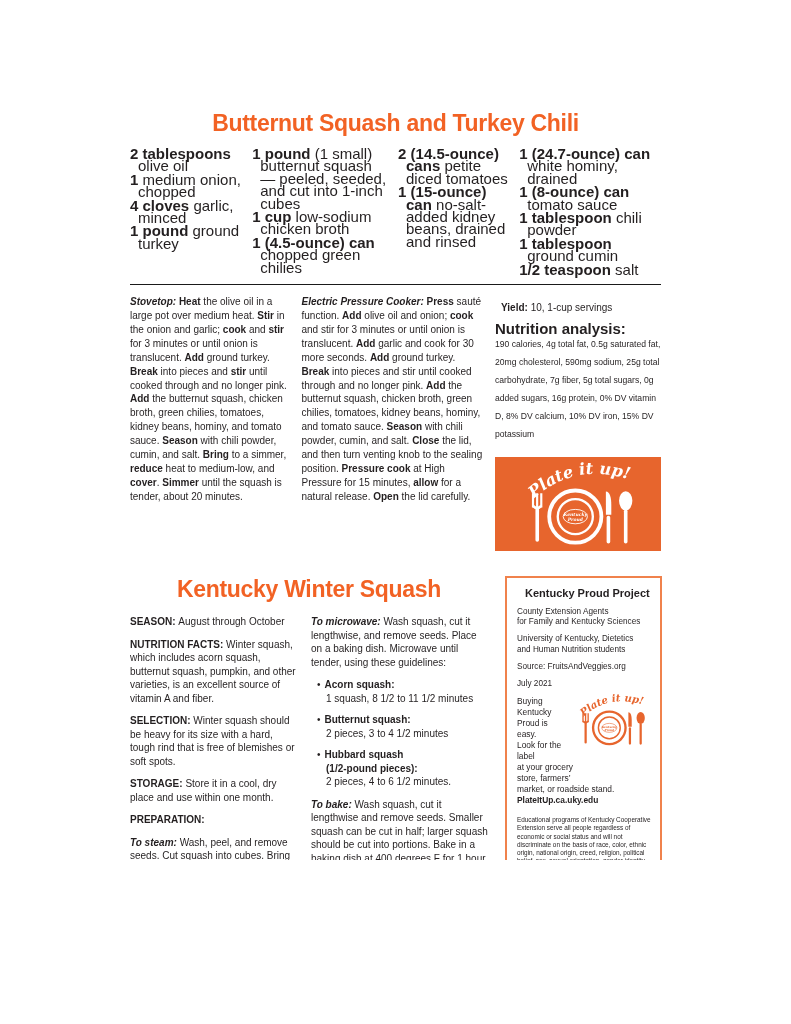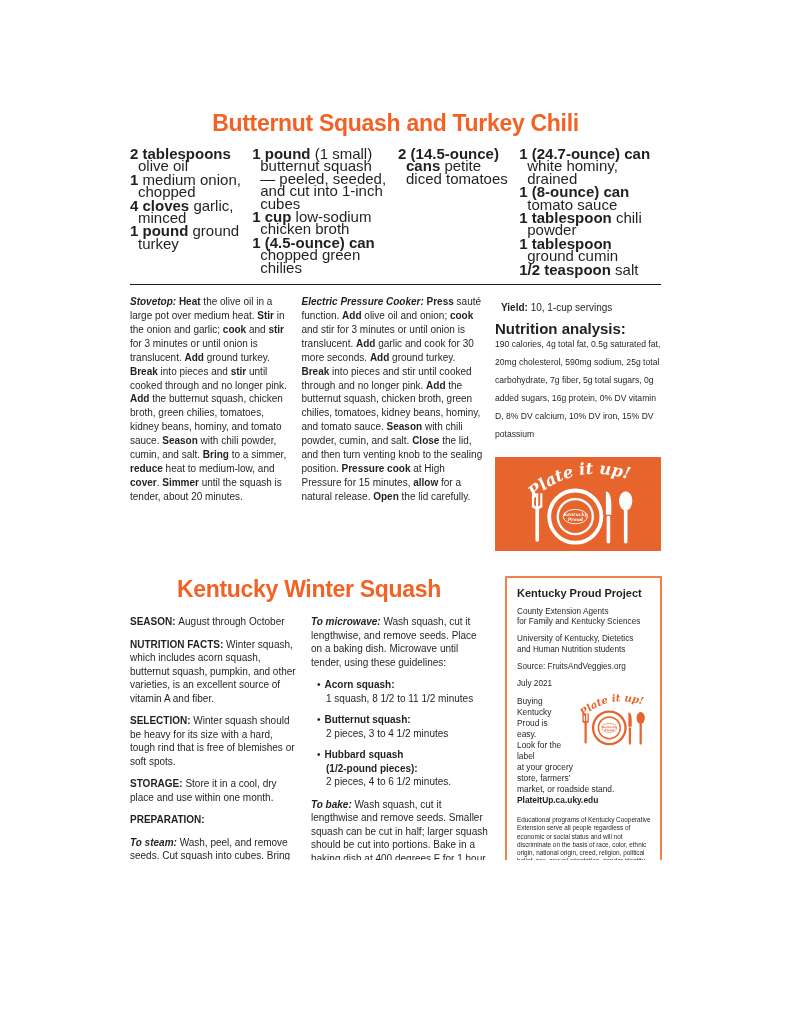--- a/index.html
+++ b/index.html
@@ -47,21 +47,21 @@
   .squash-cols{display:flex;margin-top:12px;}
   .sq-col{font-size:10px;line-height:13.5px;}
   .sq-col.left{width:167px;margin-right:14px;}
   .sq-col.mid{width:177px;}
   .sq-p{margin:0 0 9px 0;}
   .sq-bullets{list-style:none;margin:0 0 9px 0;padding:0 0 0 6px;}
   .sq-bullets li{margin:0 0 8px 0;padding-left:9px;text-indent:-9px;white-space:pre-line;}
   .sq-bullets li::before{content:"\2022";margin-right:4px;}
   .sidebar{position:absolute;left:375px;top:0;width:157px;height:339px;border:2px solid var(--border);
            box-sizing:border-box;padding:9px 9px 8px 10px;background:#fff;}
-  .side-title{margin:0 0 8px 0;font-size:11px;font-weight:bold;}
+  .side-title{margin:0 0 8px 8px;font-size:11px;font-weight:bold;}
   .side-p{margin:0 0 7px 0;font-size:8.2px;line-height:10.2px;white-space:pre-line;}
   .buy-wrap{margin-top:2px;min-height:84px;}
   .plate-logo-small{float:right;width:84px;margin:-4px -2px 0 2px;}
   .buy-text{margin:0;font-size:8.4px;line-height:11px;white-space:pre-line;}
   .legal{margin:10px 0 0 0;font-size:6.4px;line-height:8.2px;}
   .uk-row{margin-top:9px;display:flex;align-items:center;}
   .uk-logo{width:42px;text-align:center;font-family:"Liberation Serif",serif;font-weight:bold;
            font-size:30px;letter-spacing:-7px;color:var(--uk_navy);line-height:30px;padding-right:8px;}
   .uk-text{font-family:"Liberation Serif",serif;font-size:7.8px;line-height:9.2px;color:var(--uk_navy);}
   .uk-text .l0{font-weight:bold;}
@@ -83,20 +83,21 @@
         <p class="ing"><span class="s-b">4 cloves</span><span> garlic, minced</span></p>
         <p class="ing"><span class="s-b">1 pound</span><span> ground turkey</span></p>
       </div>
       <div class="ing-col c1">
         <p class="ing"><span class="s-b">1 pound</span><span> (1 small) butternut squash — peeled, seeded, and cut into 1-inch cubes</span></p>
         <p class="ing"><span class="s-b">1 cup</span><span> low-sodium chicken broth</span></p>
         <p class="ing"><span class="s-b">1 (4.5-ounce) can</span><span> chopped green chilies</span></p>
       </div>
       <div class="ing-col c2">
         <p class="ing"><span class="s-b">2 (14.5-ounce) cans</span><span> petite diced tomatoes</span></p>
+        <p class="ing"><span class="s-b">1 (15-ounce) can</span><span> no-salt-added kidney beans, drained and rinsed</span></p>
       </div>
       <div class="ing-col c3">
         <p class="ing"><span class="s-b">1 (24.7-ounce) can</span><span> white hominy, drained</span></p>
         <p class="ing"><span class="s-b">1 (8-ounce) can</span><span> tomato sauce</span></p>
         <p class="ing"><span class="s-b">1 tablespoon</span><span> chili powder</span></p>
         <p class="ing"><span class="s-b">1 tablespoon</span><span> ground cumin</span></p>
         <p class="ing"><span class="s-b">1/2 teaspoon</span><span> salt</span></p>
       </div>
     </div>
 

